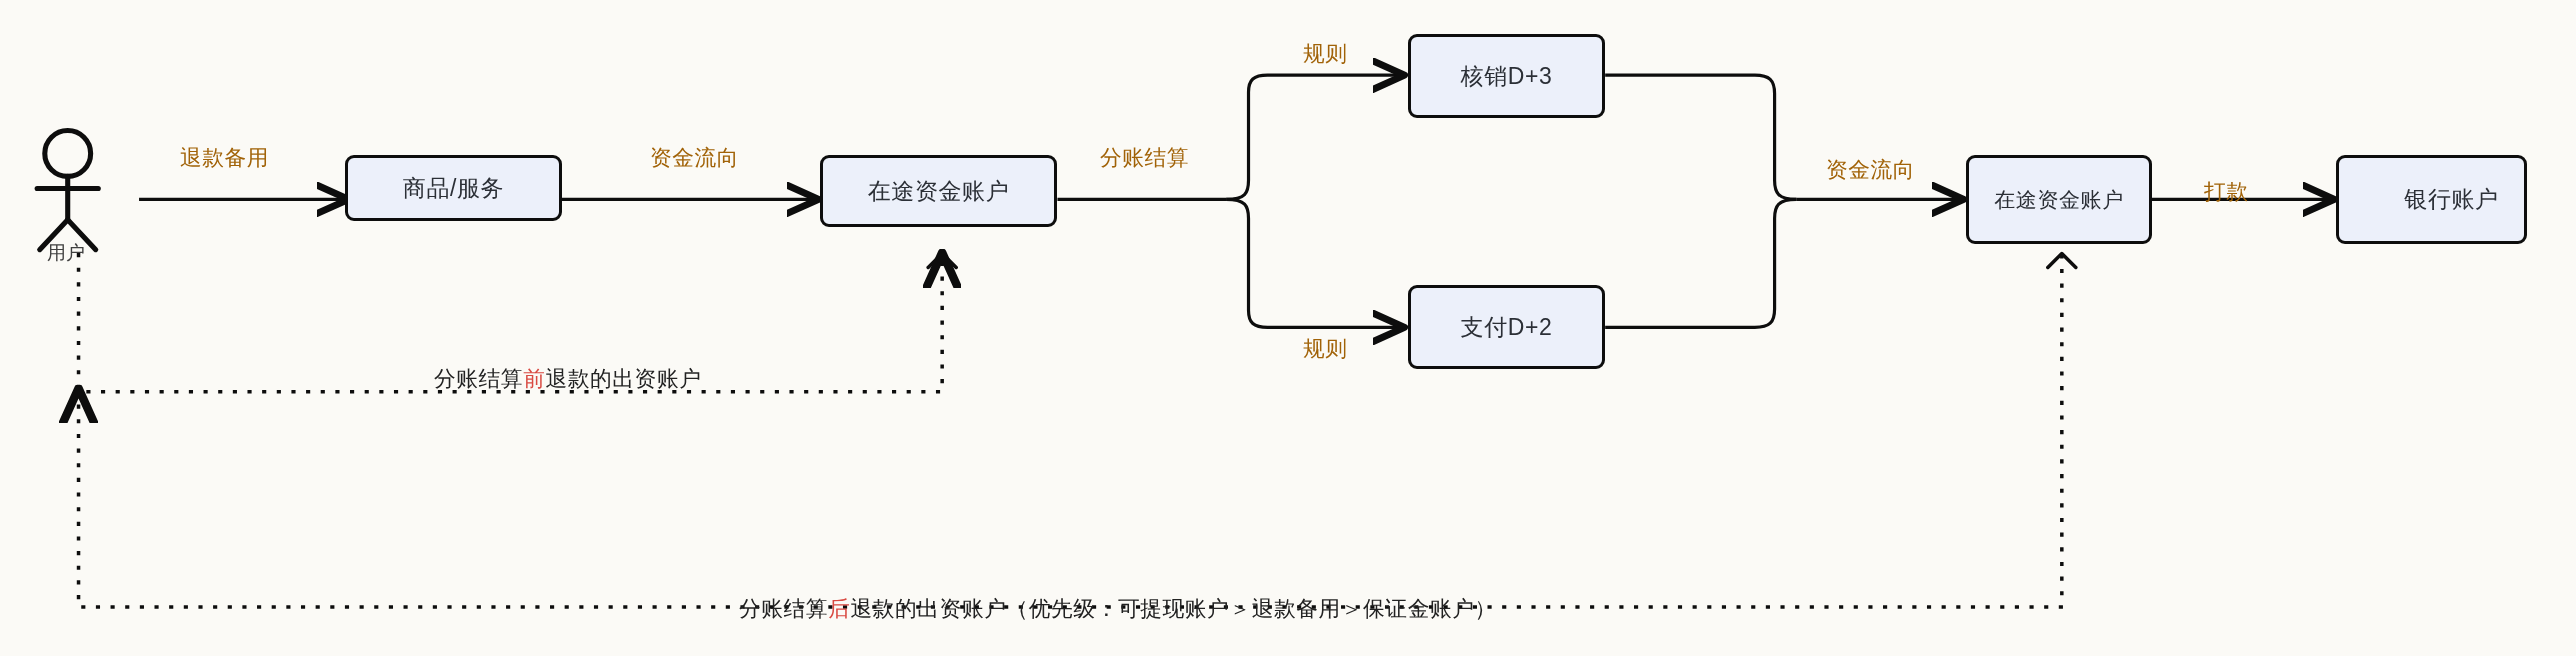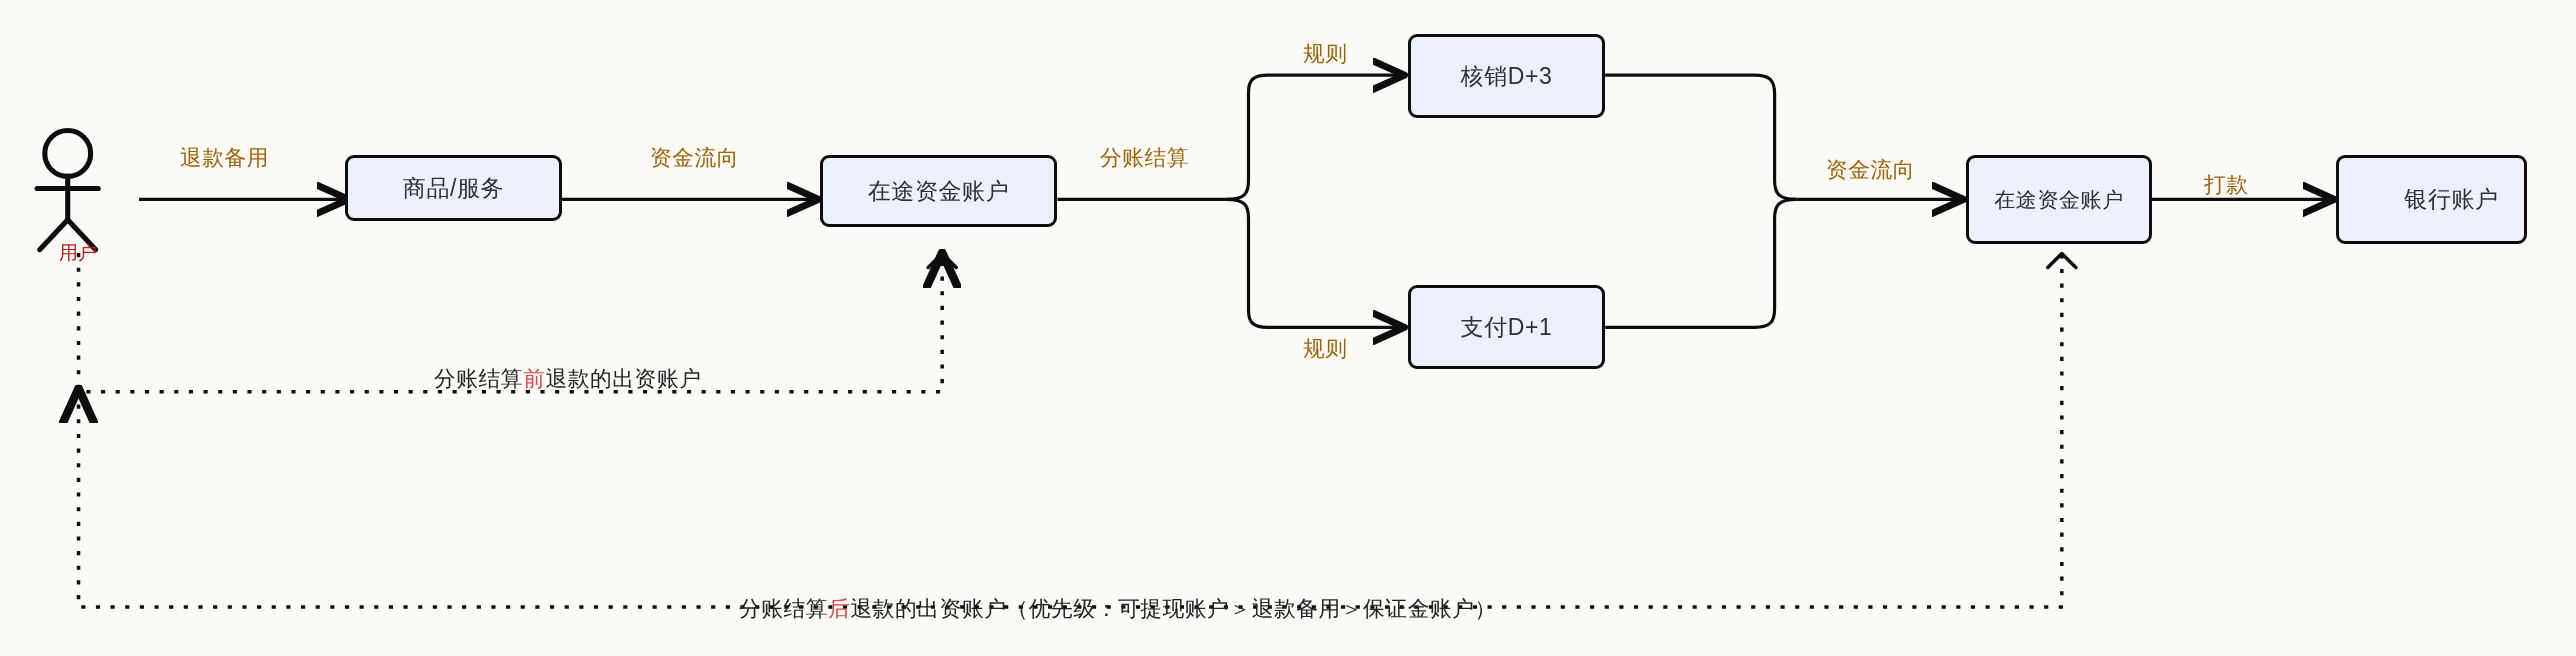--- a/index.html
+++ b/index.html
@@ -39,24 +39,23 @@
   }
   .edge-label {
     position: absolute;
     color: #a16207;
     font-size: 21.7px;
     white-space: nowrap;
     letter-spacing: 0.6px;
   }
   .actor-label {
     position: absolute;
-    color: #b91c1c;
+    color: #404040;
     font-size: 19px;
     white-space: nowrap;
-    margin-left: 12px;
   }
   .note {
     position: absolute;
     color: #222;
     font-size: 21.7px;
     white-space: nowrap;
     letter-spacing: 0.6px;
   }
   .hl {
     color: #d94a42;
@@ -125,21 +124,21 @@
 
   <div class="node" style="left:820px; top:155px; width:237px; height:72px;">
     <span>在途资金账户</span>
   </div>
 
   <div class="node" style="left:1408px; top:34px; width:197px; height:84px;">
     <span>核销D+3</span>
   </div>
 
   <div class="node" style="left:1408px; top:285px; width:197px; height:84px;">
-    <span>支付D+1</span>
+    <span>支付D+2</span>
   </div>
 
   <div class="node" style="left:1966px; top:155px; width:186px; height:89px; font-size:21px;">
     <span>在途资金账户</span>
   </div>
 
   <div class="node" style="left:2336px; top:155px; width:191px; height:89px;padding-left:40px;">
     <span>银行账户</span>
   </div>
 
@@ -150,21 +149,21 @@
   <div class="edge-label" style="left:650px; top:143px;">资金流向</div>
 
   <div class="edge-label" style="left:1100px; top:143px;">分账结算</div>
 
   <div class="edge-label" style="left:1303px; top:39px;">规则</div>
 
   <div class="edge-label" style="left:1303px; top:334px;">规则</div>
 
   <div class="edge-label" style="left:1826px; top:155px;">资金流向</div>
 
-  <div class="edge-label" style="left:2204px; top:170px;">打款</div>
+  <div class="edge-label" style="left:2204px; top:177px;">打款</div>
 
   <div class="note" style="left:434px; top:364px;">
     <span>分账结算</span><span class="hl">前</span><span>退款的出资账户</span>
   </div>
 
   <div class="note" style="left:739px; top:594px;">
     <span>分账结算</span><span class="hl">后</span><span>退款的出资账户（优先级：可提现账户＞退款备用＞保证金账户）</span>
   </div>
 
 </div>

